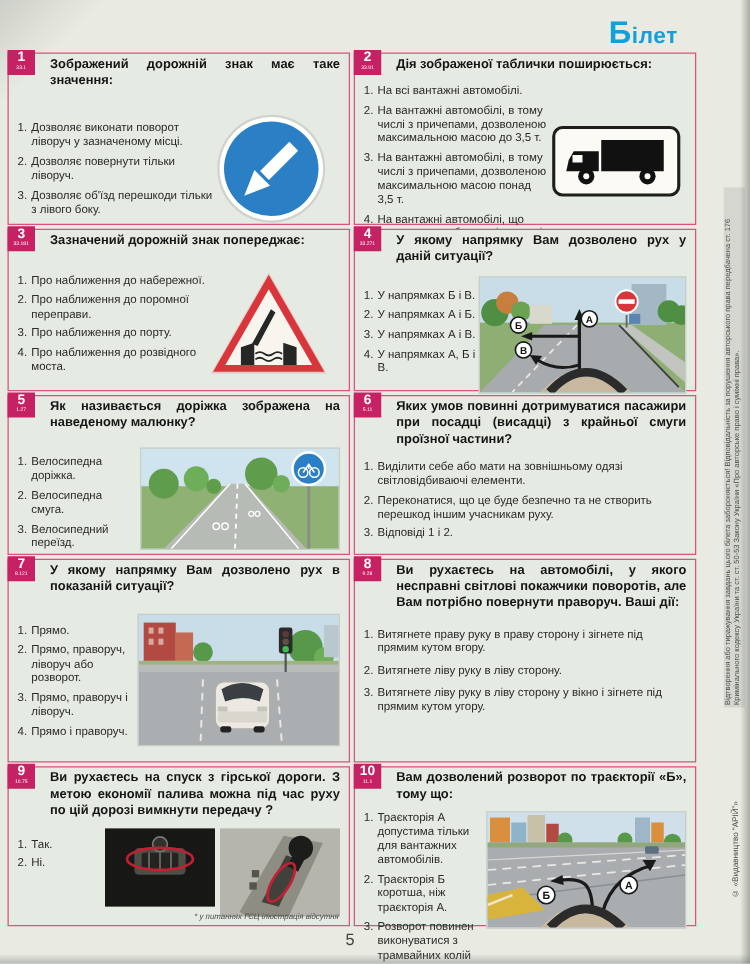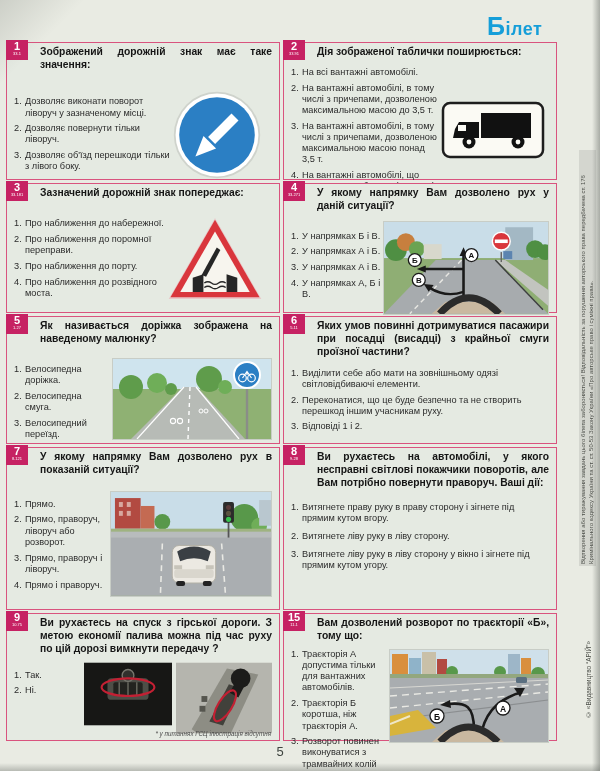--- a/index.html
+++ b/index.html
@@ -328,21 +328,21 @@
             <rect x="58" y="18" width="10" height="16" transform="rotate(28 63 26)" fill="#1c1c1a"></rect>
             <ellipse cx="50" cy="44" rx="18" ry="7" transform="rotate(-58 50 44)" fill="none" stroke="#c32033" stroke-width="2.2"></ellipse>
           </svg>
         </div>
       </div>
       <div class="fnote">* у питаннях ГСЦ ілюстрація відсутня</div>
     </div>
 
     <div class="panel">
       <div class="badge">
-        <div class="num">15</div>
+        <div class="num">10</div>
         <div class="ref">11.1</div>
       </div>
       <div class="qtext">Вам дозволений розворот по траєкторії «Б», тому що:</div>
       <div class="pbody" style="margin-top:6px;align-items:flex-start;">
         <div class="answers" style="width:93px;">
           <div class="ans">Траєкторія А допустима тільки для вантажних автомобілів.</div>
           <div class="ans">Траєкторія Б коротша, ніж траєкторія А.</div>
           <div class="ans">Розворот повинен виконуватися з трамвайних колій попутного напрямку.</div>
         </div>
         <div class="illus">

